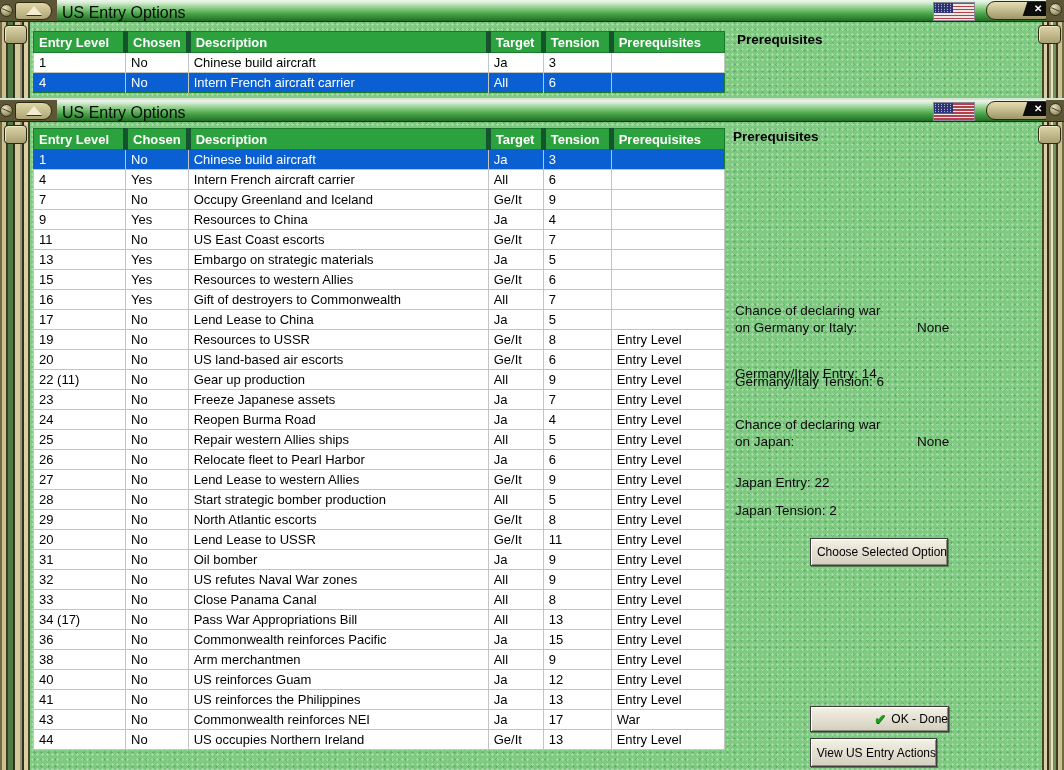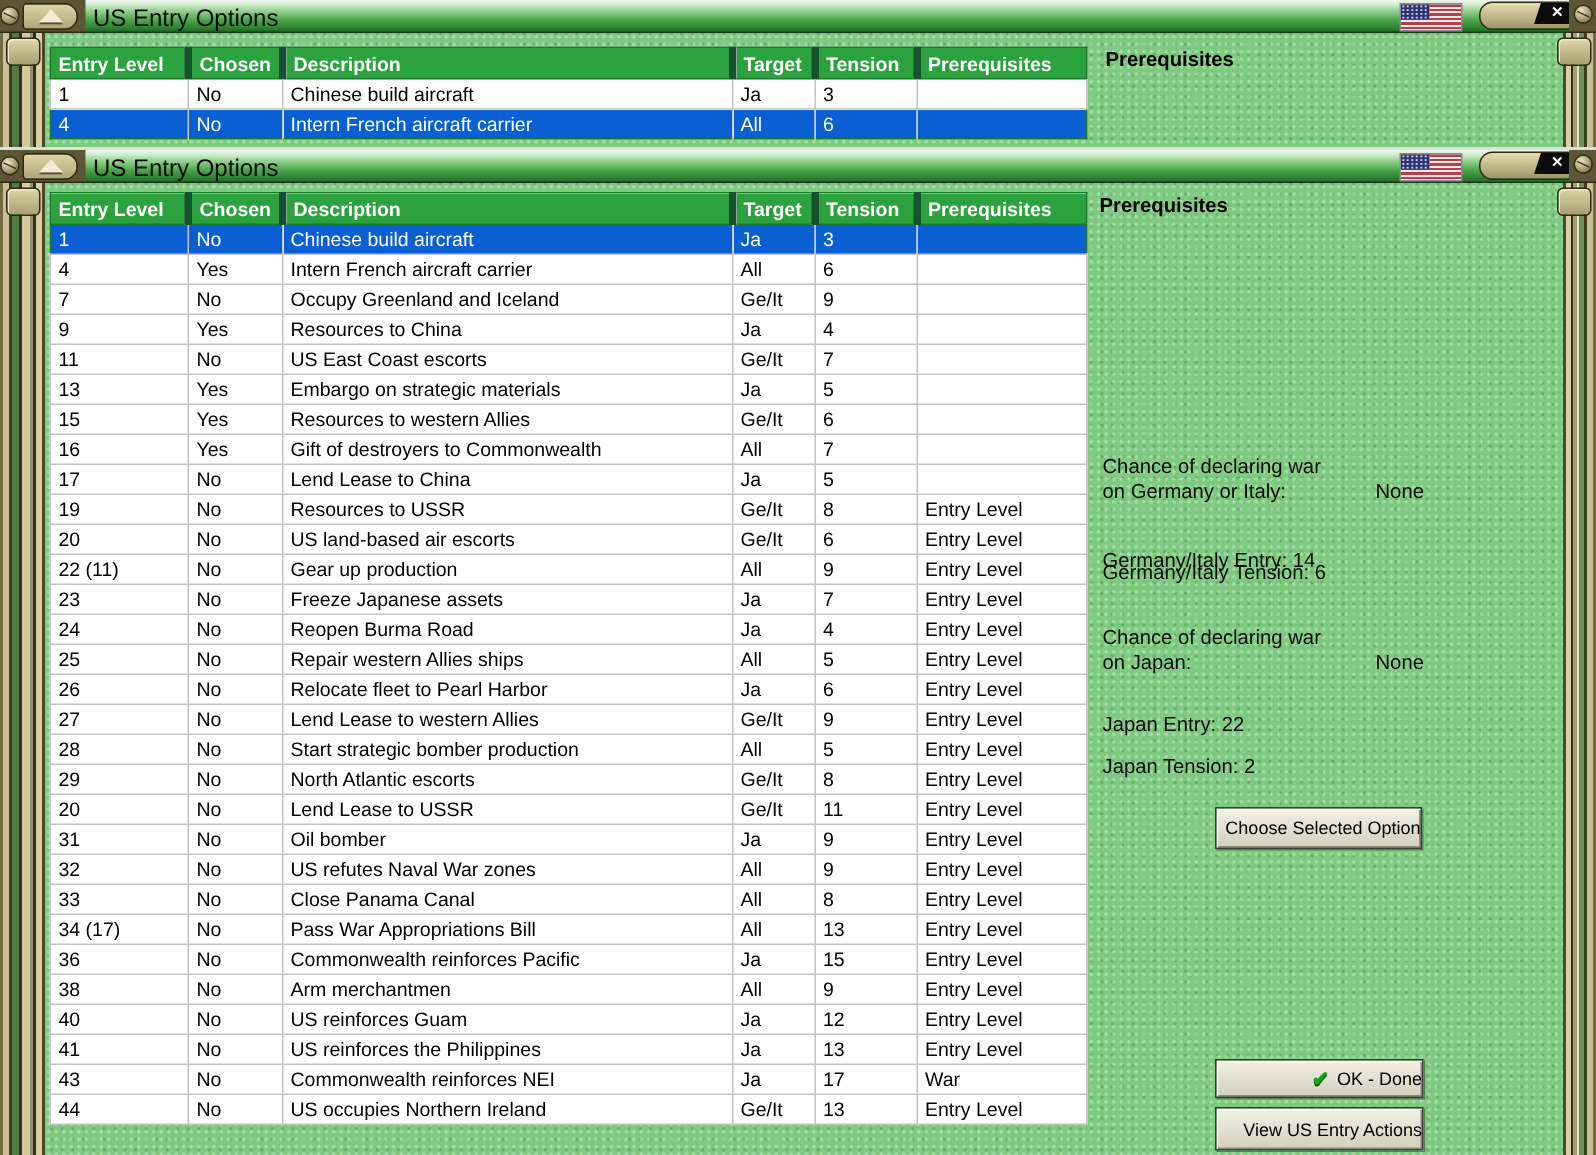--- a/index.html
+++ b/index.html
@@ -87,21 +87,21 @@
   .stat { position:absolute; left:735px; font-weight:normal; font-size:13.5px; color:#0a0a0a; white-space:nowrap; }
   .stat .val { position:absolute; left:182px; top:0; }
 
   
   .btn { position:absolute; display:flex; align-items:center; justify-content:flex-end; gap:5px;
     background:linear-gradient(180deg,#f4f1e6,#d3cfbe); border:1px solid #3c3c3c;
     box-shadow:inset 1px 1px 0 #ffffff, inset -1px -1px 0 #8f8b7d, 1px 1px 0 rgba(0,0,0,.35);
     font-size:12px; color:#000; cursor:default; white-space:nowrap;padding-left:47px; }
   #btn-choose { left:810px; top:416px; width:138px; height:28px; }
   #btn-ok     { left:810px; top:584px; width:139px; height:26px; }
-  #btn-view   { left:810px; top:616px; width:139px; height:29px; }
+  #btn-view   { left:810px; top:616px; width:127px; height:29px; }
   .check { color:#1ba11b; font-weight:bold; font-size:14px; text-shadow:0 1px 0 #0a5a0a; }
 </style>
 </head>
 <body>
 
 <div class="window" id="win-top">
   <div class="titlebar">
     <div class="tb-left">
       <div class="screw"></div>
       <div class="collapse-btn">

